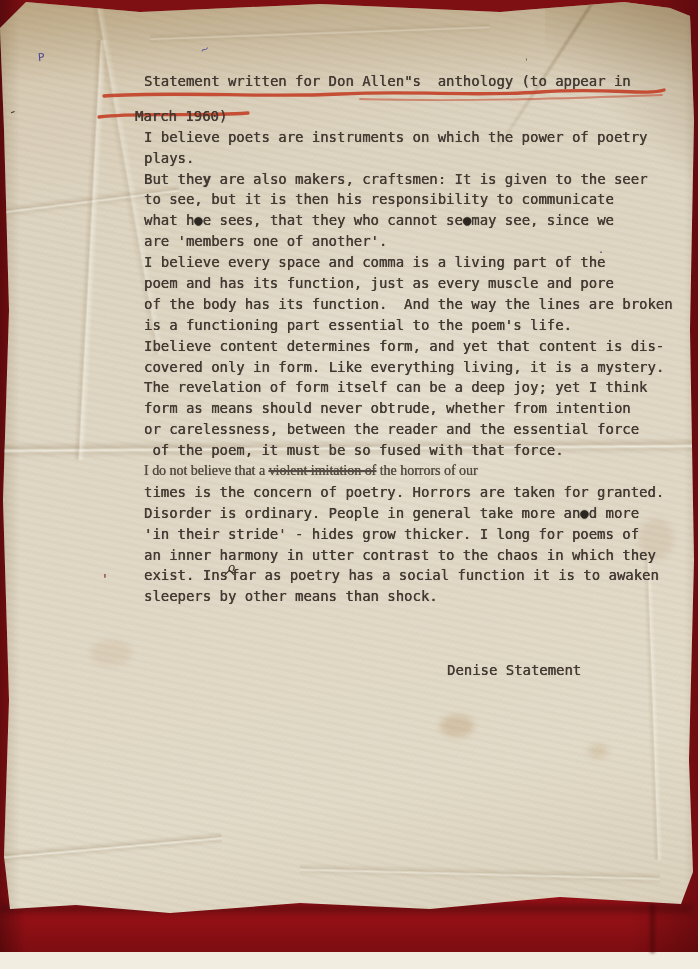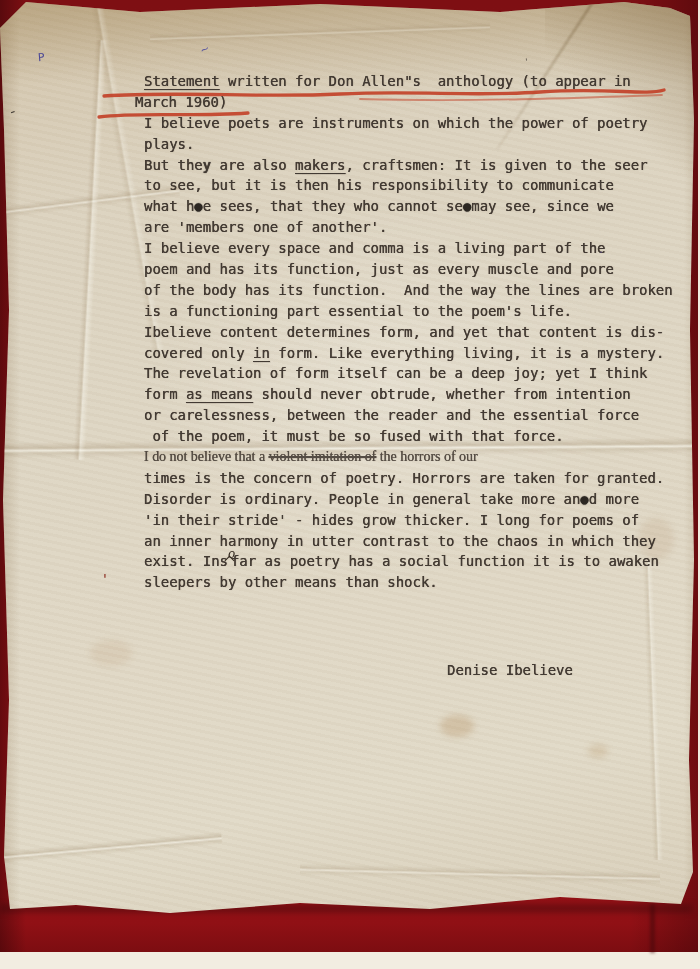--- a/index.html
+++ b/index.html
@@ -81,23 +81,23 @@
 
   
   .lines {
     position: absolute; left: 144px; top: 71px;
     font-size: 13.95px; line-height: 20.9px;
     color: var(--ink, #423a33);
     white-space: pre;
     text-shadow: 0 0 .5px rgba(55,44,34,.85), .5px .4px .9px rgba(55,44,34,.3);
   }
   .line { height: 20.9px; }
-  .line.outdent { margin-left: -9px; }
+  .line.outdent { margin-left: -9px; margin-top: 14px; }
   .line.creased { opacity: .88; font-family: Liberation Serif, serif; }
-  .seg-u { text-decoration: underline; text-decoration-thickness: 1.4px; text-underline-offset: 3px; }
+  .seg-u { text-decoration-thickness: 1.4px; text-underline-offset: 3px; }
   .seg-st { text-decoration: line-through; text-decoration-thickness: 1.7px; }
   .seg-b { font-weight: bold; text-shadow: 0 0 1px rgba(44,39,34,.9); }
   .seg-blob { color: #2c2722; text-shadow: 0 0 1.2px #2c2722; }
   .seg-ins {
     display: inline-block; width: 3px; overflow: visible; position: relative; top: -8px;
     font-family: "DejaVu Serif", serif; font-style: italic; font-size: 12px;
     color: #33291f; text-shadow: none;
   }
   .seg-ins::after {
     content: ""; position: absolute; left: -2px; top: 13px; width: 6px; height: 6px;
@@ -143,21 +143,21 @@
   <div class="red-fold"></div>
 
   <svg class="underlines" width="700" height="969">
     <path class="red-main" d="M104 96 C 180 91, 260 98, 340 94 S 470 97, 540 92 S 644 96, 664 90"></path>
     <path class="red-echo" d="M360 99 C 470 102, 580 98, 662 95"></path>
     <path class="red-main" d="M99 117 C 140 112, 190 117, 248 113"></path>
   </svg>
 
   <div class="lines"><div class="line"><span class="seg-u">Statement</span><span> written for Don Allen"s  anthology (to appear in</span></div><div class="line outdent"><span>March 1960)</span></div><div class="line"><span>I believe poets are instruments on which the power of poetry</span></div><div class="line"><span>plays.</span></div><div class="line"><span>But the</span><span class="seg-b">y</span><span> are also </span><span class="seg-u">makers</span><span>, craftsmen: It is given to the seer</span></div><div class="line"><span>to see, but it is then his responsibility to communicate</span></div><div class="line"><span>what h</span><span class="seg-blob">●</span><span>e sees, that they who cannot se</span><span class="seg-blob">●</span><span>may see, since we</span></div><div class="line"><span>are 'members one of another'.</span></div><div class="line"><span>I believe every space and comma is a living part of the</span></div><div class="line"><span>poem and has its function, just as every muscle and pore</span></div><div class="line"><span>of the body has its function.  And the way the lines are broken</span></div><div class="line"><span>is a functioning part essential to the poem's life.</span></div><div class="line"><span>Ibelieve content determines form, and yet that content is dis-</span></div><div class="line"><span>covered only </span><span class="seg-u">in</span><span> form. Like everything living, it is a mystery.</span></div><div class="line"><span>The revelation of form itself can be a deep joy; yet I think</span></div><div class="line"><span>form </span><span class="seg-u">as means</span><span> should never obtrude, whether from intention</span></div><div class="line"><span>or carelessness, between the reader and the essential force</span></div><div class="line"><span> of the poem, it must be so fused with that force.</span></div><div class="line creased"><span>I do not believe that a </span><span class="seg-st">violent imitation of</span><span> the horrors of our</span></div><div class="line"><span>times is the concern of poetry. Horrors are taken for granted.</span></div><div class="line"><span>Disorder is ordinary. People in general take more an</span><span class="seg-blob">●</span><span>d more</span></div><div class="line"><span>'in their stride' - hides grow thicker. I long for poems of</span></div><div class="line"><span>an inner harmony in utter contrast to the chaos in which they</span></div><div class="line"><span>exist. Ins</span><span class="seg-ins">o</span><span>far as poetry has a social function it is to awaken</span></div><div class="line"><span>sleepers by other means than shock.</span></div></div>
 
-  <div class="signature">Denise Ibelieve</div>
+  <div class="signature">Denise Statement</div>
 
   <div class="marks-layer">
       <span class="mark" style="left: 38px; top: 52px; color: rgb(74, 71, 150); font-size: 11px; transform: rotate(-5deg);">P</span>
       <span class="mark" style="left: 200px; top: 44px; color: rgb(87, 84, 158); font-size: 11px; transform: rotate(-25deg);">~</span>
       <span class="mark" style="left: 10px; top: 104px; color: rgb(60, 54, 47); font-size: 14px; transform: rotate(-20deg);">-</span>
       <span class="mark" style="left: 103px; top: 572px; color: rgb(138, 42, 30); font-size: 14px;">'</span>
       <span class="mark" style="left: 599px; top: 246px; color: rgb(80, 67, 107); font-size: 13px;">·</span>
       <span class="mark" style="left: 524px; top: 52px; color: rgb(111, 103, 92); font-size: 10px; transform: rotate(-20deg);">,</span>
     </div>
 

